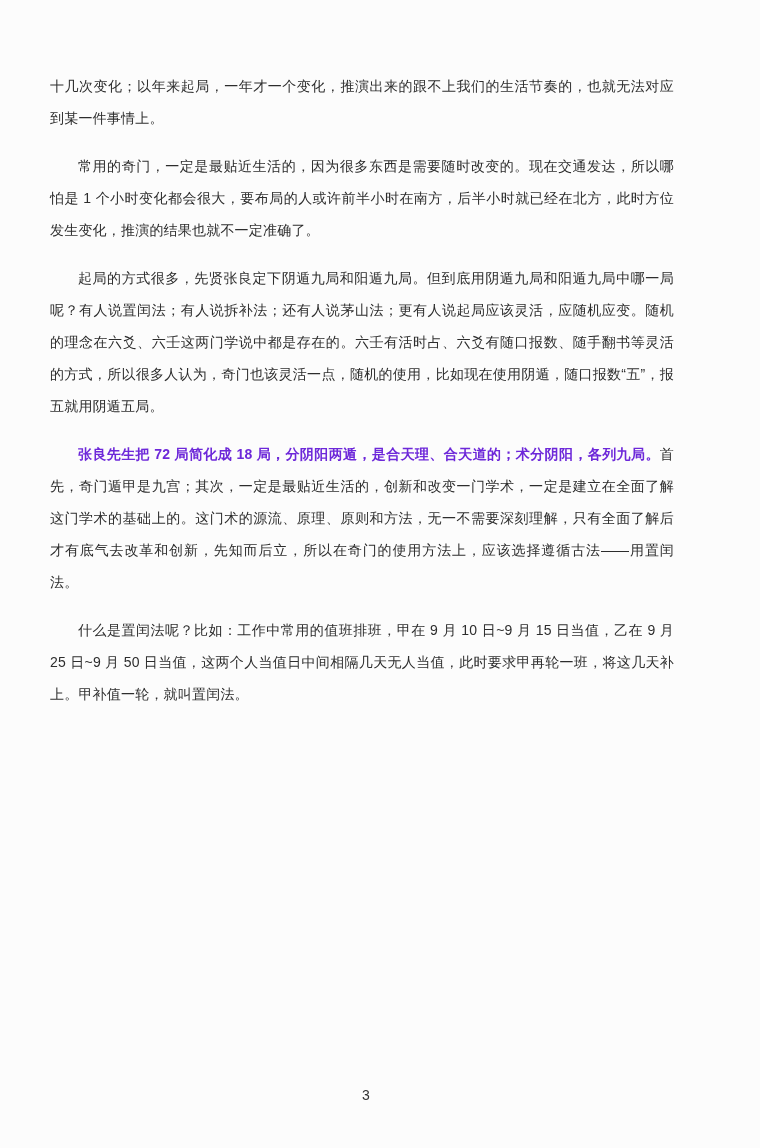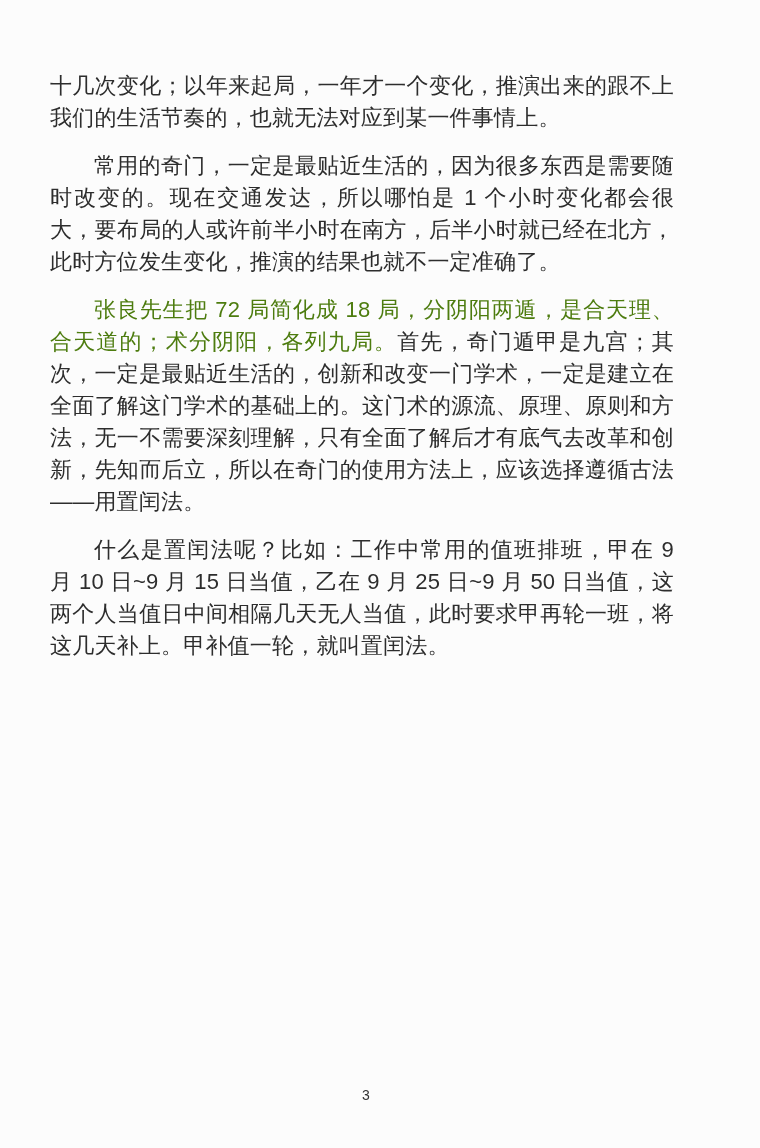--- a/index.html
+++ b/index.html
@@ -17,32 +17,32 @@
     overflow: hidden;
   }
   .content {
     position: absolute;
     left: 50px;
     top: 70px;
     width: 632px;
   }
   .content p {
     margin: 0 8px 16px 0;
-    font-size: 22px;
+    font-size: 14px;
     line-height: 32px;
     text-align: justify;
     text-indent: 2em;
     letter-spacing: 0.2px;
   }
   .content p.noindent {
     text-indent: 0;
   }
   .content p b {
-    font-weight: 400;
-    color: #4d7c0f;
+    font-weight: 700;
+    color: #6d28d9;
   }
   .footer {
     position: absolute;
     left: 50px;
     width: 632px;
     top: 1086px;
     text-align: center;
   }
   .footer .page-num {
     font-size: 14px;
@@ -53,20 +53,21 @@
 </head>
 <body>
 
 <div class="page">
   <main class="content">
 
     <p class="noindent"><span>十几次变化；以年来起局，一年才一个变化，推演出来的跟不上我们的生活节奏的，也就无法对应到某一件事情上。</span></p>
 
     <p><span>常用的奇门，一定是最贴近生活的，因为很多东西是需要随时改变的。现在交通发达，所以哪怕是 1 个小时变化都会很大，要布局的人或许前半小时在南方，后半小时就已经在北方，此时方位发生变化，推演的结果也就不一定准确了。</span></p>
 
+    <p><span>起局的方式很多，先贤张良定下阴遁九局和阳遁九局。但到底用阴遁九局和阳遁九局中哪一局呢？有人说置闰法；有人说拆补法；还有人说茅山法；更有人说起局应该灵活，应随机应变。随机的理念在六爻、六壬这两门学说中都是存在的。六壬有活时占、六爻有随口报数、随手翻书等灵活的方式，所以很多人认为，奇门也该灵活一点，随机的使用，比如现在使用阴遁，随口报数“五”，报五就用阴遁五局。</span></p>
 
 
     <p><b>张良先生把 72 局简化成 18 局，分阴阳两遁，是合天理、合天道的；术分阴阳，各列九局。</b><span>首先，奇门遁甲是九宫；其次，一定是最贴近生活的，创新和改变一门学术，一定是建立在全面了解这门学术的基础上的。这门术的源流、原理、原则和方法，无一不需要深刻理解，只有全面了解后才有底气去改革和创新，先知而后立，所以在奇门的使用方法上，应该选择遵循古法——用置闰法。</span></p>
 
 
     <p><span>什么是置闰法呢？比如：工作中常用的值班排班，甲在 9 月 10 日~9 月 15 日当值，乙在 9 月 25 日~9 月 50 日当值，这两个人当值日中间相隔几天无人当值，此时要求甲再轮一班，将这几天补上。甲补值一轮，就叫置闰法。</span></p>
 
   </main>
 
   <footer class="footer">

